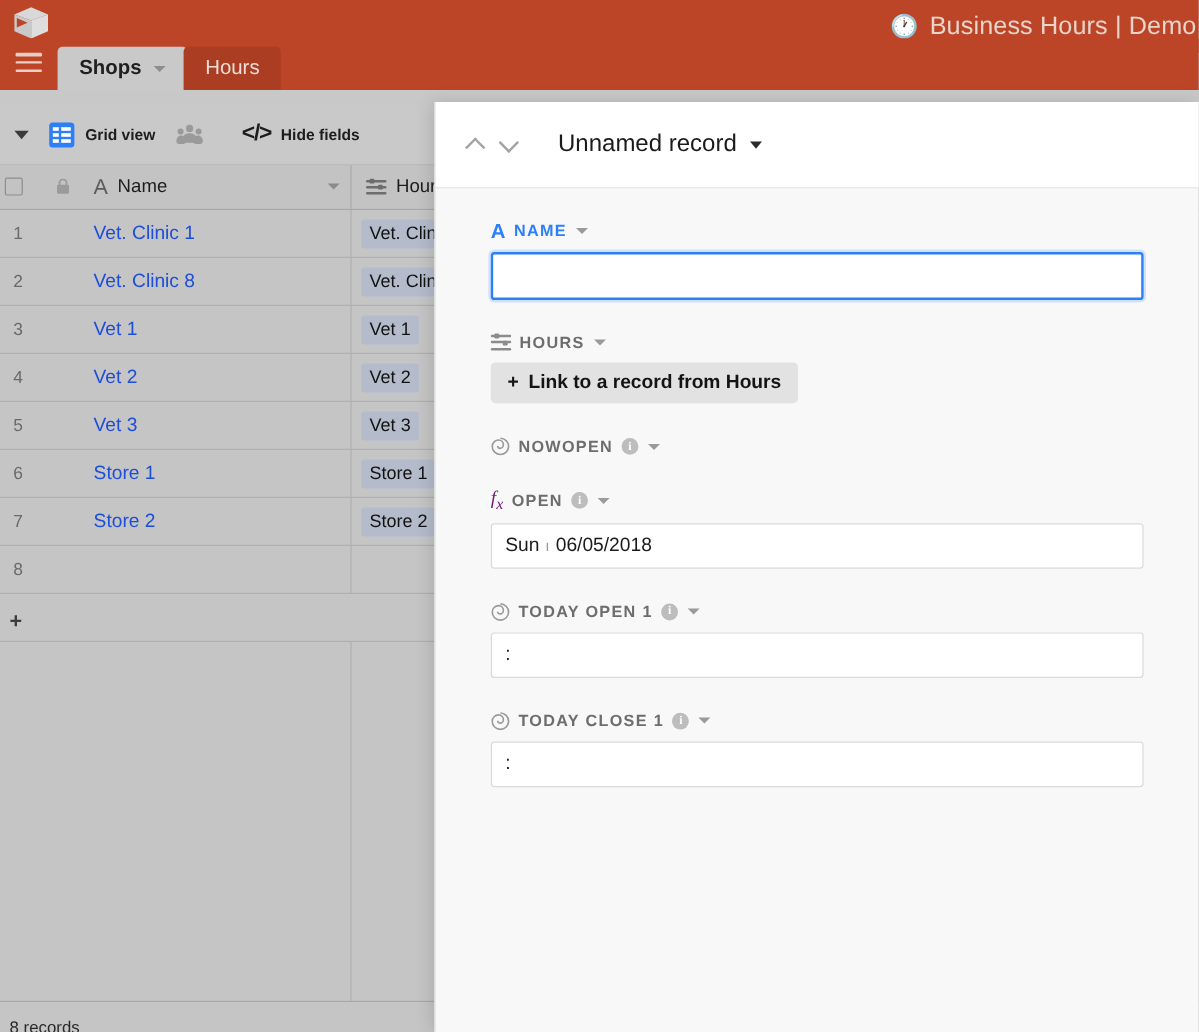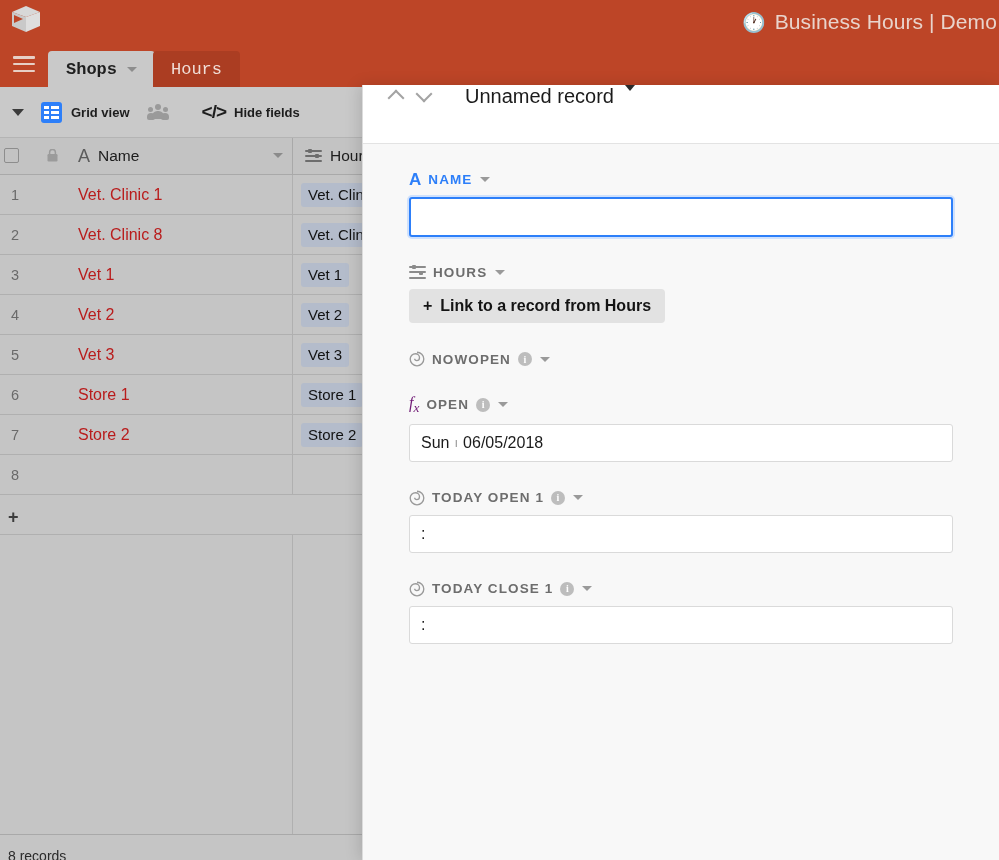--- a/index.html
+++ b/index.html
@@ -23,23 +23,22 @@
     position: absolute; right: 0px; top: 0; height: 44px;
     display: flex; align-items: center; gap: 9px;
     padding-right: 2px;
     color: #e9d4cc; font-size: 21px; letter-spacing: .1px;
     white-space: nowrap;
   }
   .clock-ico { font-size: 19px; line-height: 1; }
 
   
   .tabsbar {
-    position: absolute; left: 0; top: 44px; width: 999px; height: 43px;
+    position: absolute; left: 0; top: 32px; width: 999px; height: 43px;
     background: #bd4527;
-    font-family: Liberation Mono, monospace;
   }
   .hamburger {
     position: absolute; left: 13px; top: 12px; width: 22px; height: 18px;
     cursor: pointer;
   }
   .hamburger span {
     display: block; height: 2.6px; background: #e7cfc6;
     border-radius: 1px; margin-bottom: 4.2px;
   }
   .tab {
@@ -176,21 +175,21 @@
   .hours-ico b.d2 { left: 10px; top: 4.5px; }
 
   .grid-row {
     position: relative; height: 40px;
     border-bottom: 1px solid #b0b0b0;
   }
   .grid-row .cell-num { color: #6a6a6a; font-size: 14.5px; }
   .cell-name {
     position: absolute; left: 63px; width: 230px; height: 100%;
     display: flex; align-items: center; padding-left: 15px;
-    font-size: 16px; color: #b91c1c;
+    font-size: 16px; color: #1d4ed8;
     border-right: 1px solid #b0b0b0;
   }
   .cell-link {
     position: absolute; left: 293px; width: 120px; height: 100%;
     display: flex; align-items: center; padding-left: 8px;
     border-right: 1px solid #b0b0b0; overflow: hidden;
   }
   .chip {
     background: #b4bccb; border-radius: 3px;
     padding: 3.5px 7px; font-size: 15px; color: #121212;
@@ -223,23 +222,23 @@
   }
 
   
   .panel {
     position: absolute; left: 362px; top: 85px; width: 637px; height: 775px;
     background: #f8f8f8; border-left: 1px solid #dcdcdc;
     box-shadow: -3px 0 14px rgba(0,0,0,.13);
     overflow: hidden;
   }
   .panel-head {
-    position: relative; height: 59px; background: #ffffff;
+    position: relative; height: 72px; background: #ffffff;
     border-bottom: 1px solid #e3e3e3;
-    display: flex; 
+    display: flex; align-items: center;
   }
   .nav-chev {
     width: 22px; height: 22px; margin-left: 22px; cursor: pointer;
     position: relative; flex: none;
   }
   .nav-chev:before {
     content: ""; position: absolute; left: 5px; top: 7px;
     width: 10px; height: 10px;
     border-left: 2px solid #a3a3a3; border-top: 2px solid #a3a3a3;
     transform: rotate(45deg);

